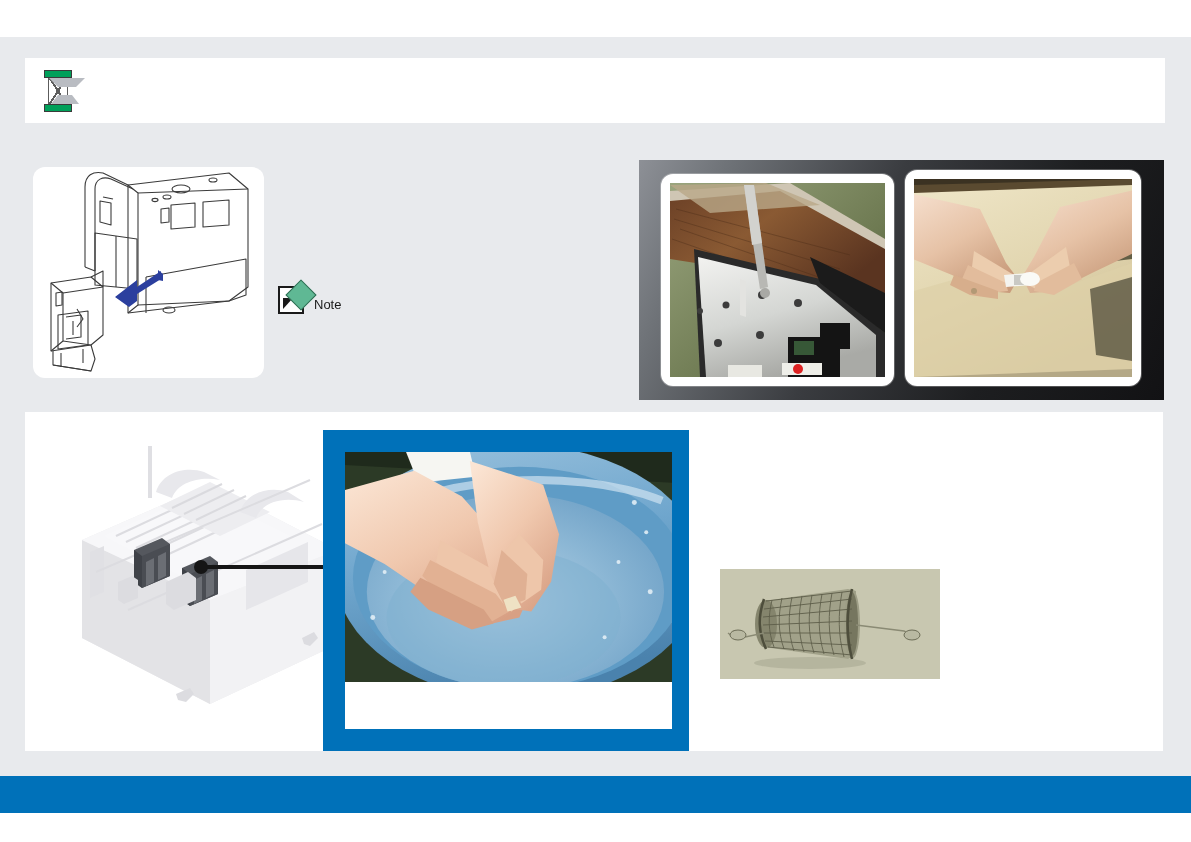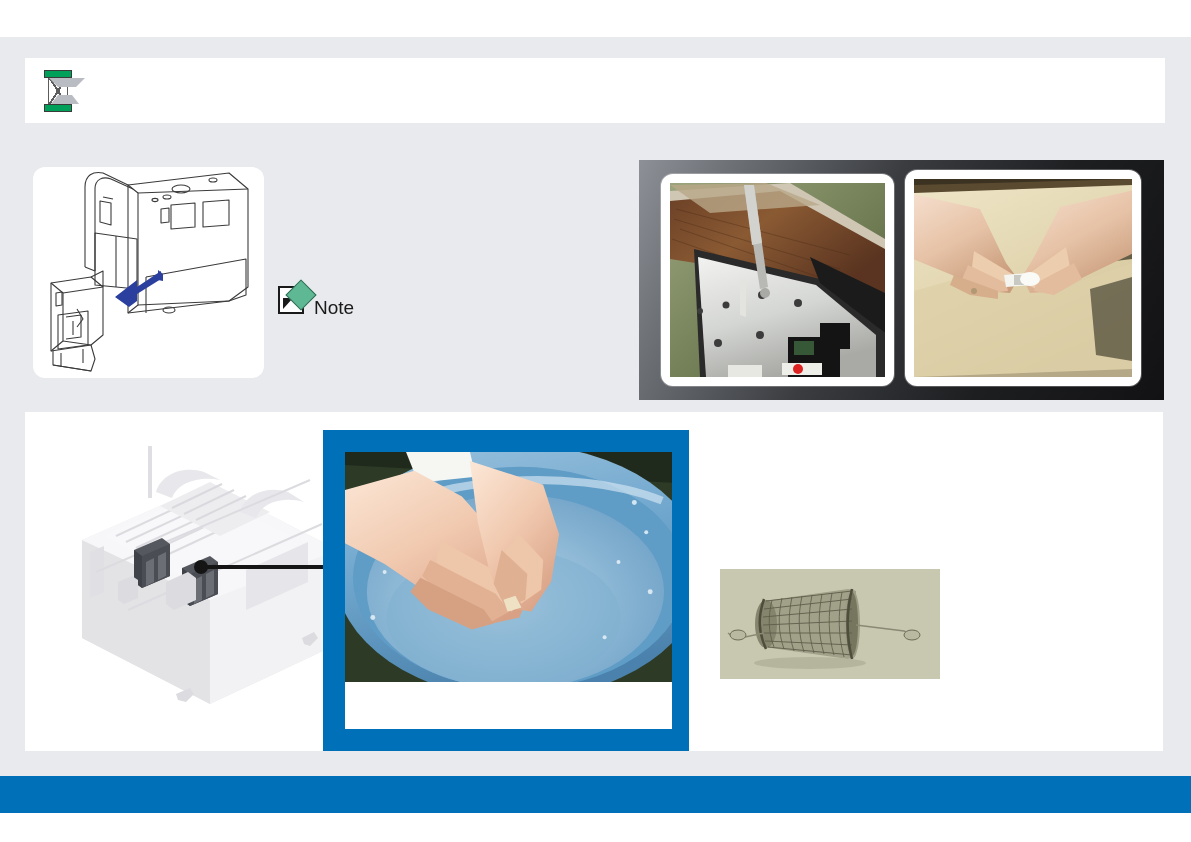--- a/index.html
+++ b/index.html
@@ -132,21 +132,21 @@
     height: 22px;
     background: #5fb894;
     border: 1.5px solid #2e6b52;
     box-sizing: border-box;
     transform: rotate(45deg);
   }
   .note-marker .note-label {
     position: absolute;
     left: 36px;
     top: 13px;
-    font-size: 19px;
+    font-size: 13px;
     color: #1a1a1a;
     white-space: nowrap;
   }
   .note-body {
     position: absolute;
     font-size: 12.5px;
     color: #222;
     line-height: 18px;
   }
   #note-marker-1 { left: 278px; top: 284px; width: 120px; height: 36px; }

